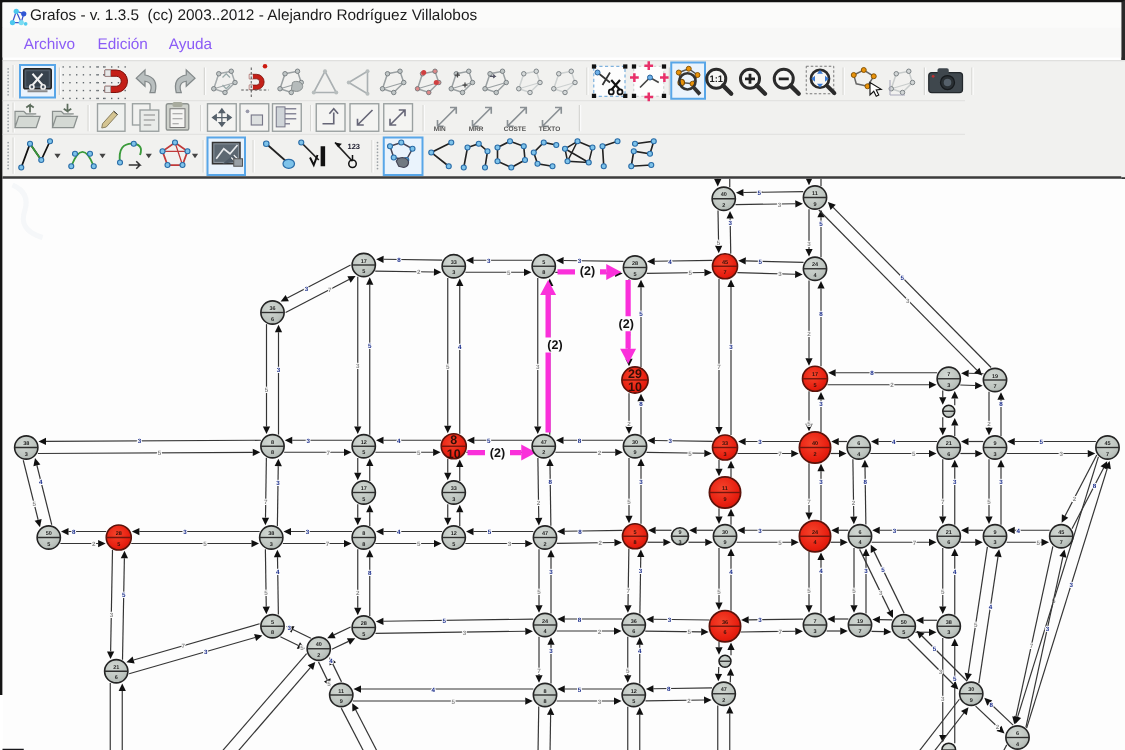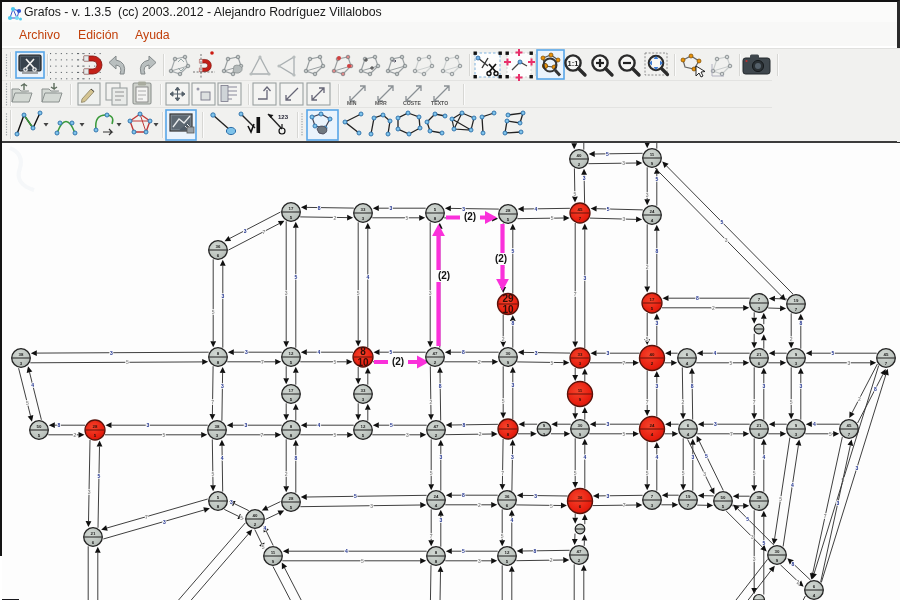--- a/index.html
+++ b/index.html
@@ -1,19 +1,19 @@
 <!DOCTYPE html>
 <html><head><meta charset="utf-8"><style>
 *{margin:0;padding:0;box-sizing:border-box}
 html,body{width:900px;height:600px;overflow:hidden;font-family:"Liberation Sans",sans-serif;background:#fff}
 #win{position:relative;width:900px;height:556px;border-top:2px solid #121212;border-left:2px solid #151515;border-right:3px solid #2a2a2a}
 #titlebar{position:absolute;left:0;top:0;width:100%;height:20px;background:#fbfbfa}
 #titletext{position:absolute;left:22px;top:3px;font-size:12.3px;color:#1b1b1b}
 #menubar{position:absolute;left:0;top:20px;width:100%;height:24px;background:#f8f8f7}
-.mi{position:absolute;top:5.5px;font-size:12.3px;color:#c2410c}
+.mi{position:absolute;top:5.5px;font-size:12.3px;color:#8b5cf6}
 #tb{position:absolute;left:0;top:46px}
 #graph{position:absolute;left:0;top:141px}
 #topline{position:absolute;left:0;top:138.8px;width:100%;height:2.4px;background:#3c3c3c}
 #blbar{position:absolute;left:0;top:597px;width:17px;height:3px;background:#18181c}
 .el{font-size:5px;font-weight:bold;text-anchor:middle;paint-order:stroke;stroke:#fdfdfd;stroke-width:1.6px;font-family:"Liberation Sans",sans-serif}
 .nl{font-size:4.4px;font-weight:bold;text-anchor:middle;font-family:"Liberation Sans",sans-serif}
 .bl{font-size:10px;font-weight:bold;text-anchor:middle;fill:#330e07;font-family:"Liberation Sans",sans-serif}
 .ml{font-size:10px;font-weight:bold;text-anchor:middle;fill:#111;font-family:"Liberation Sans",sans-serif}
 </style></head>
 <body>

